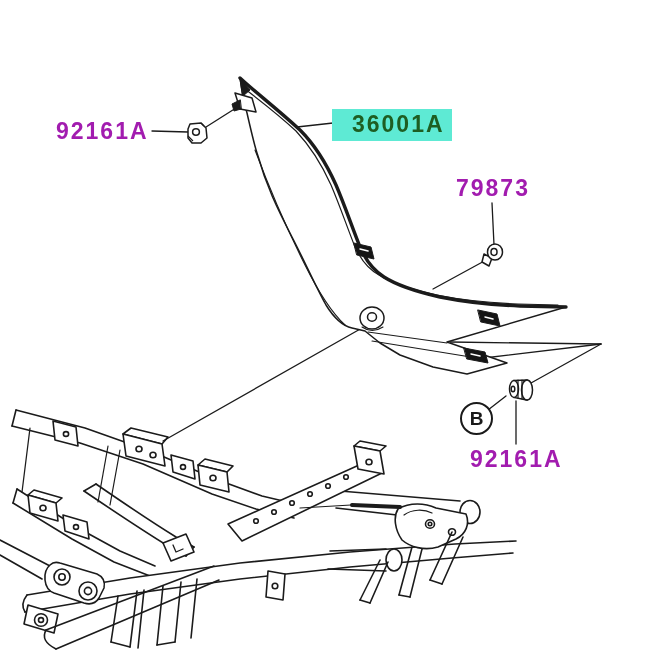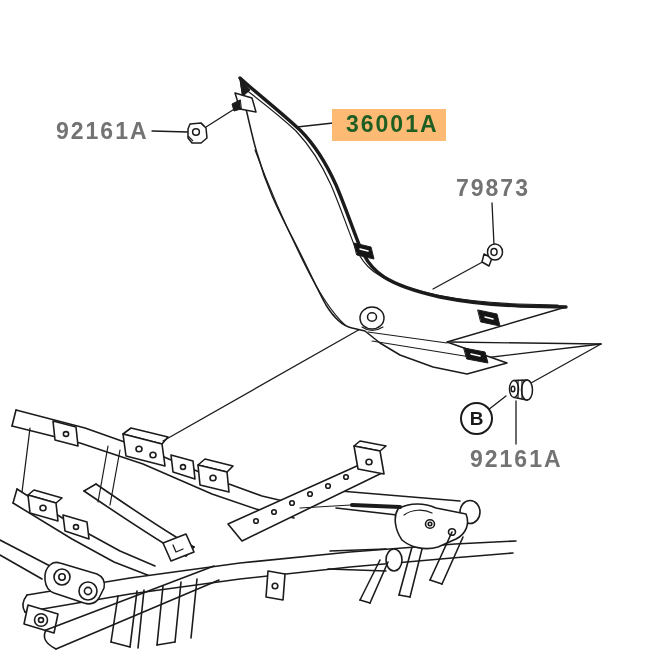--- a/index.html
+++ b/index.html
@@ -9,28 +9,28 @@
     background:#ffffff;
     font-family:"Liberation Sans", sans-serif;
     overflow:hidden;
   }
   .canvas svg{position:absolute;left:0;top:0;}
   .part-label{
     position:absolute;
     font-weight:bold;
     font-size:23px;
     letter-spacing:2px;
-    color:#737373;
+    color:#a21caf;
     white-space:nowrap;
     line-height:1;
   }
   .part-label.highlight{
-    background:#fdba74;
+    background:#5eead4;
     color:#1e5e22;
-    padding:4px 7px 5px 14px;
+    padding:4px 7px 5px 20px;
     letter-spacing:2px;
   }
   .ref-circle{
     position:absolute;
     width:29px;height:29px;
     border:2px solid #1a1a1a;
     border-radius:50%;
     display:flex;align-items:center;justify-content:center;
     font-weight:bold;font-size:19px;color:#1a1a1a;
     background:#ffffff;

